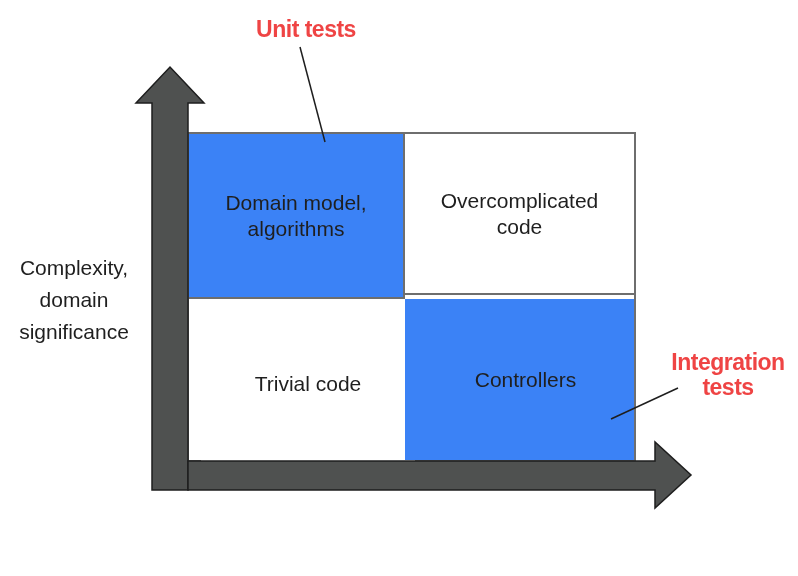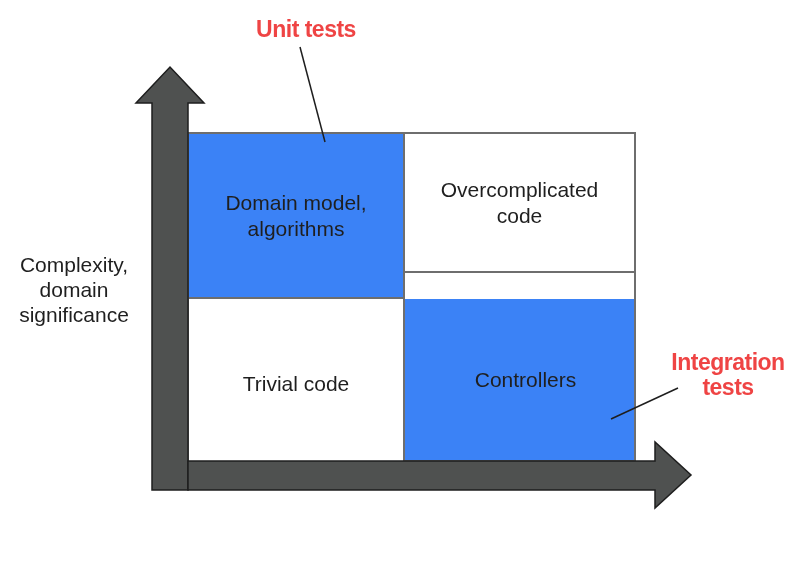--- a/index.html
+++ b/index.html
@@ -30,39 +30,39 @@
     justify-content: center;
     text-align: center;
     font-size: 21px;
     line-height: 26px;
     white-space: pre-line;
     background: #ffffff;
   }
   .cell.shaded { background: #3b82f6; }
   .cell.tl { left: 0; top: 0; width: 216px; height: 165px;
              border-right: 2px solid #6e6e6e; border-bottom: 2px solid #6e6e6e; }
-  .cell.tr { left: 216px; top: 0; width: 229px; height: 139px;
+  .cell.tr { left: 216px; top: 0; width: 229px; height: 161px;
              border-bottom: 2px solid #6e6e6e; }
-  .cell.bl { left: 0; top: 165px; width: 216px; height: 169px;
+  .cell.bl { left: 12px; top: 165px; width: 216px; height: 169px;
              border-right: 2px solid #6e6e6e; }
   .cell.br { left: 216px; top: 165px; width: 229px; height: 161px; padding-left: 12px; }
   .arrow-layer {
     position: absolute;
     left: 0; top: 0;
     width: 798px;
     height: 576px;
     z-index: 2;
     pointer-events: none;
   }
   .axis-label {
     position: absolute;
     z-index: 3;
     text-align: center;
     font-size: 21px;
-    line-height: 25px;
+    line-height: 32px;
     white-space: pre-line;
     transform: translateX(-50%);
   }
   .axis-label.y { left: 74px; top: 252px; }
   .axis-label.x { left: 403px; top: 508px; }
   .callout-label {
     position: absolute;
     z-index: 3;
     text-align: center;
     font-weight: 700;

